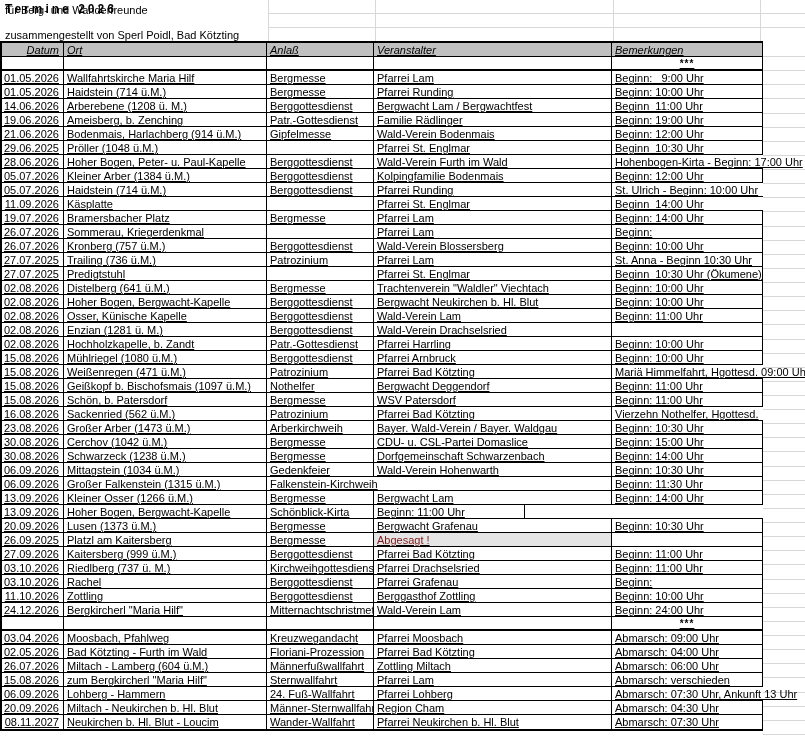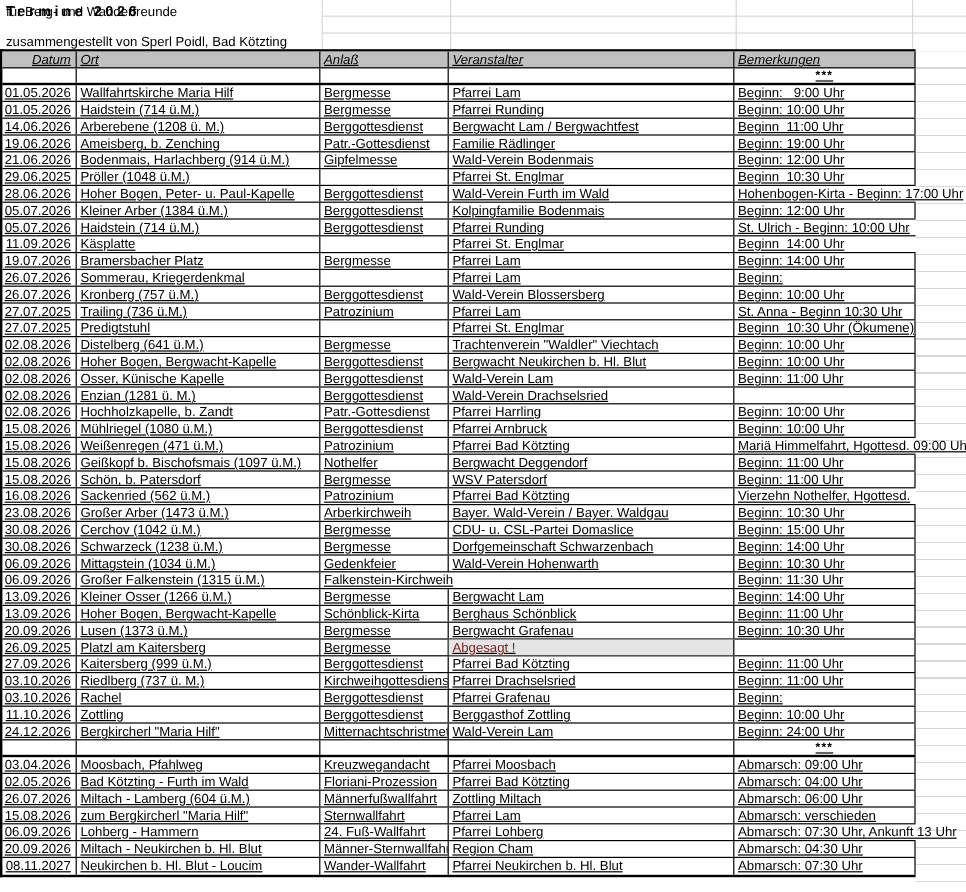--- a/index.html
+++ b/index.html
@@ -289,21 +289,20 @@
       <div class="c datum">13.09.2026</div>
       <div class="c ort">Kleiner Osser (1266 ü.M.)</div>
       <div class="c anlass">Bergmesse</div>
       <div class="c veranstalter">Bergwacht Lam</div>
       <div class="c bemerkungen">Beginn: 14:00 Uhr</div>
     </div>
     <div class="row">
       <div class="c datum">13.09.2026</div>
       <div class="c ort">Hoher Bogen, Bergwacht-Kapelle</div>
       <div class="c anlass">Schönblick-Kirta</div>
-      <div class="c veranstalter">Berghaus Schönblick</div>
       <div class="c bemerkungen">Beginn: 11:00 Uhr</div>
     </div>
     <div class="row">
       <div class="c datum">20.09.2026</div>
       <div class="c ort">Lusen (1373 ü.M.)</div>
       <div class="c anlass">Bergmesse</div>
       <div class="c veranstalter">Bergwacht Grafenau</div>
       <div class="c bemerkungen">Beginn: 10:30 Uhr</div>
     </div>
     <div class="row">

